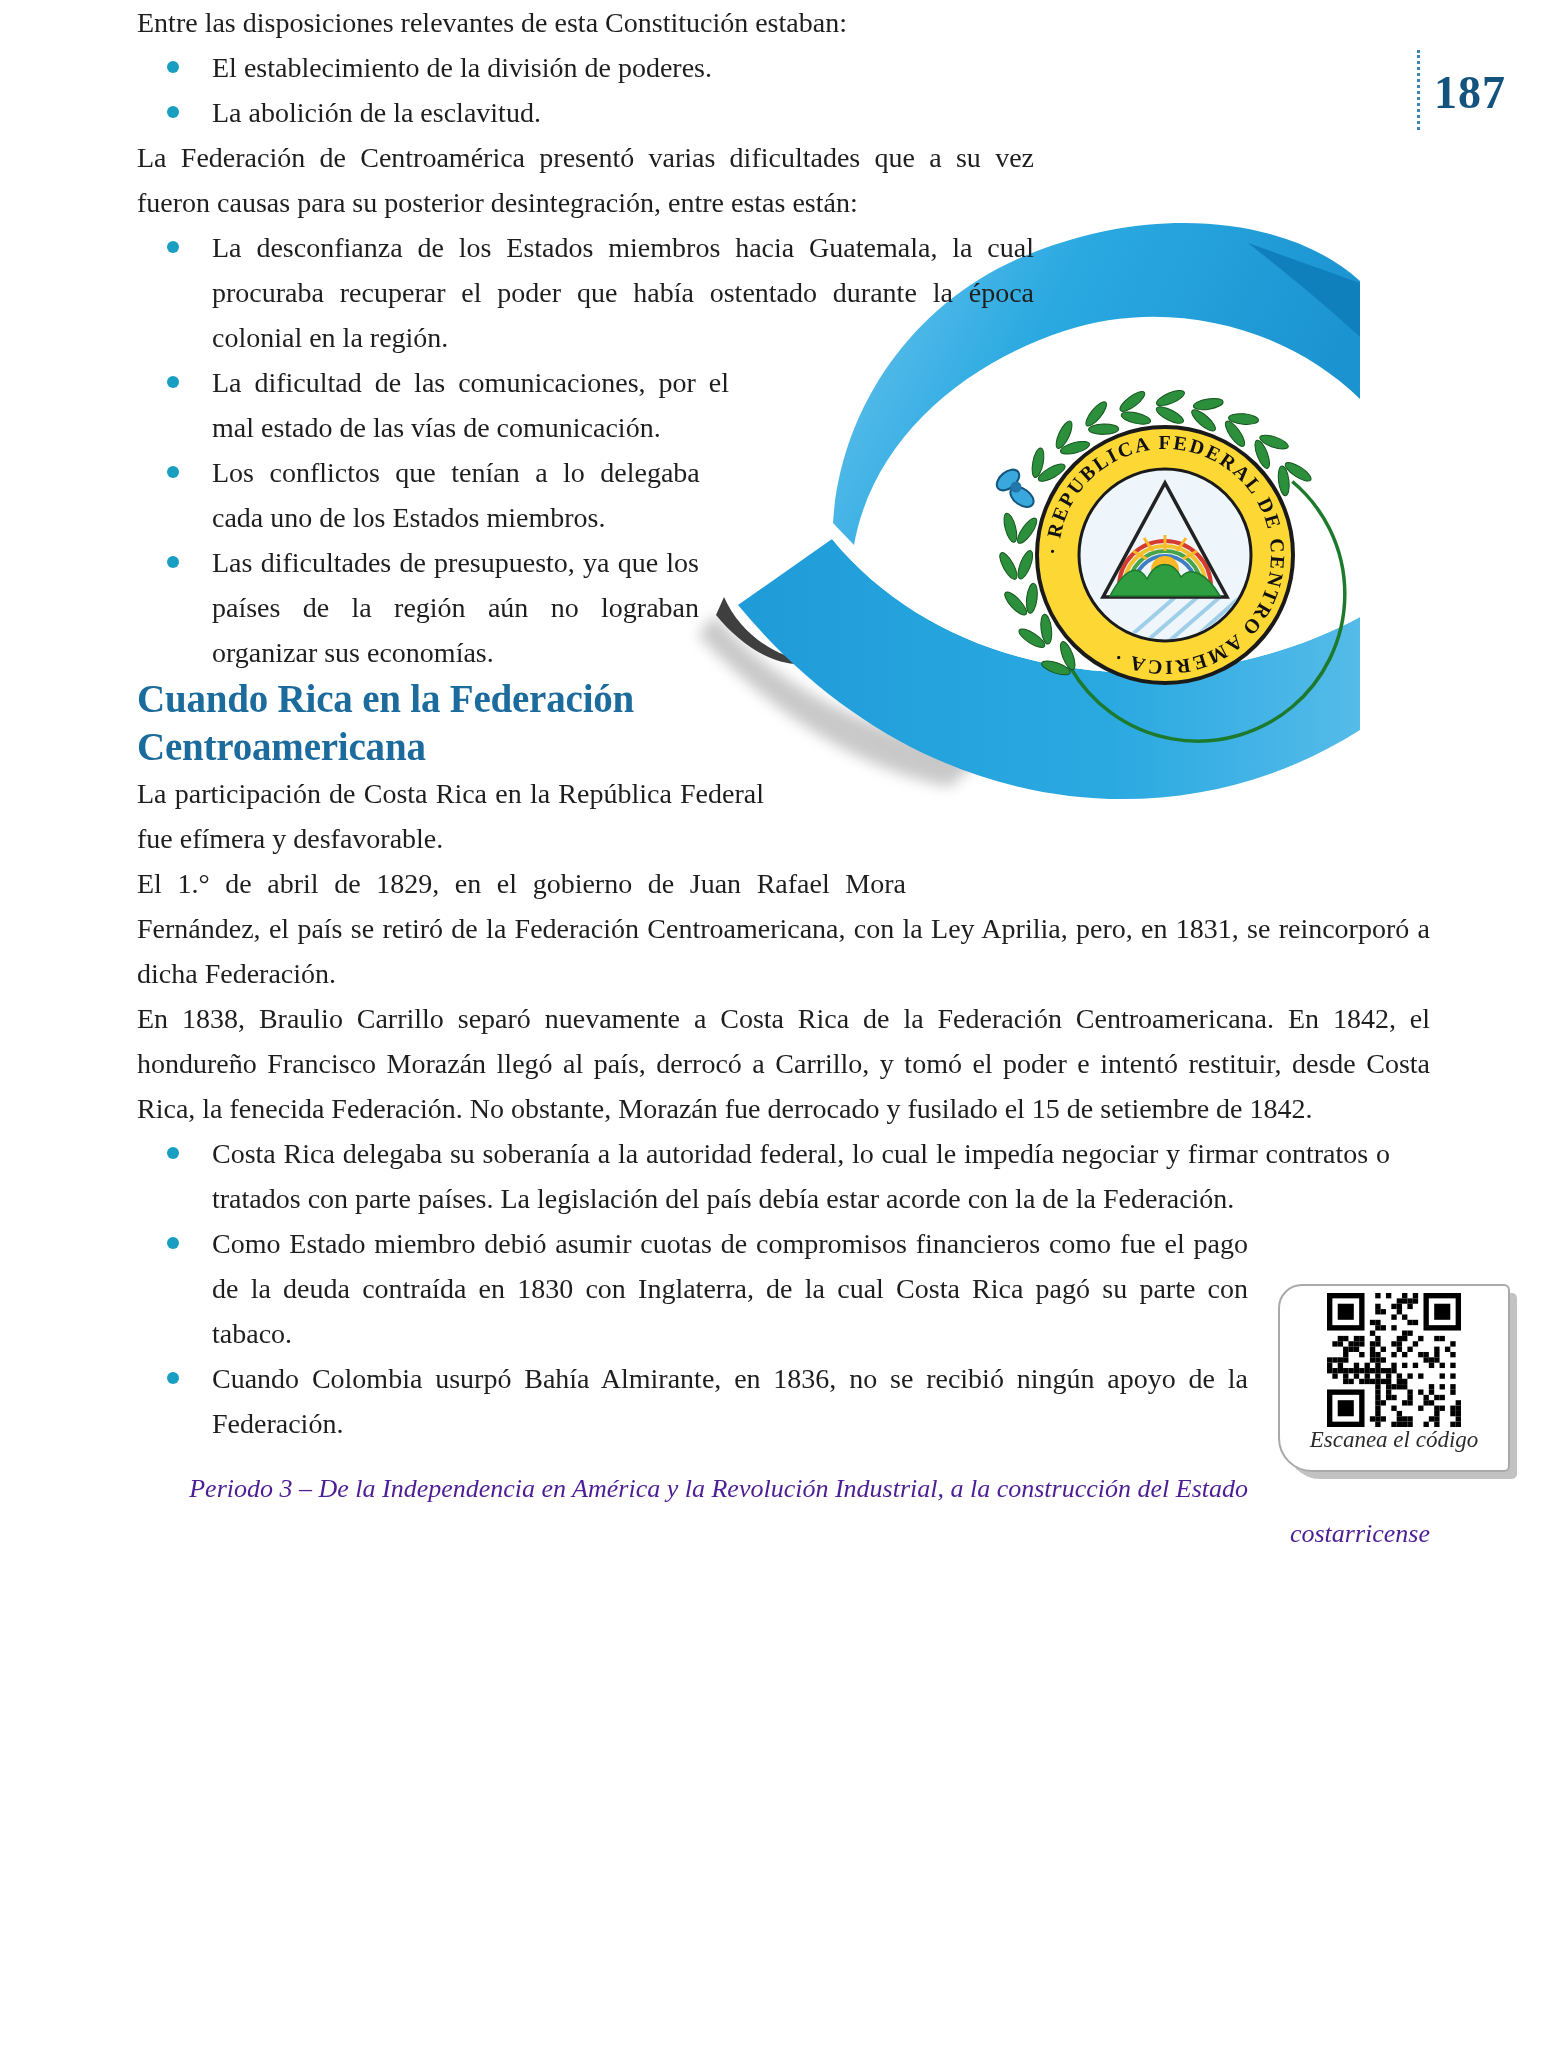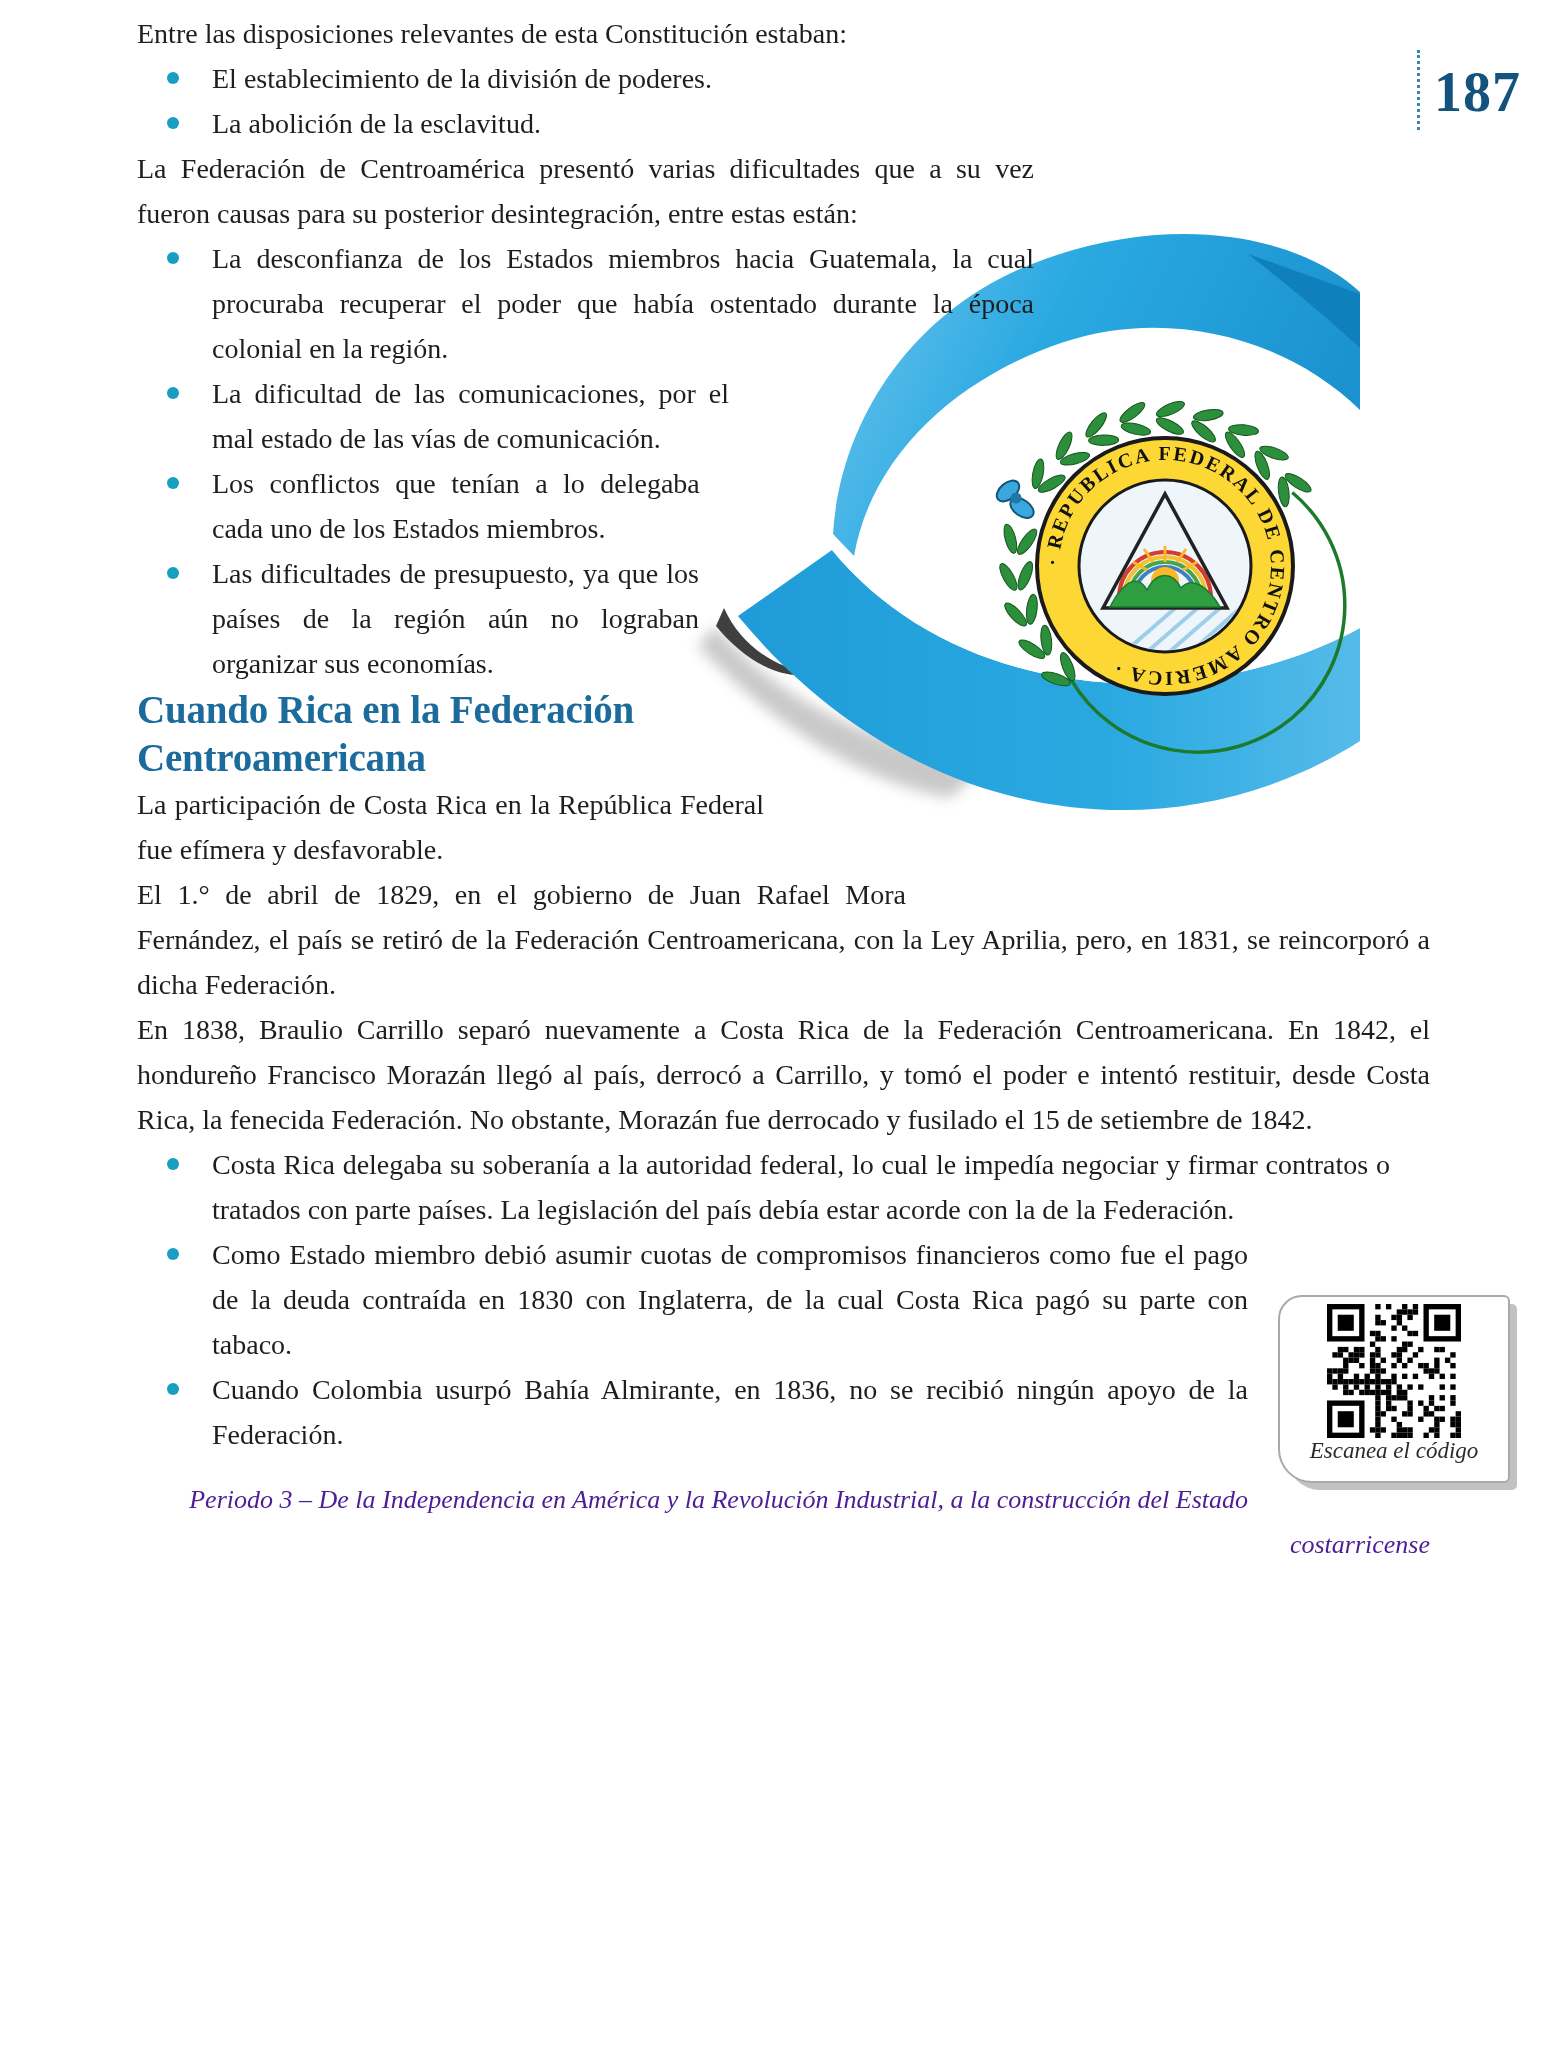--- a/index.html
+++ b/index.html
@@ -4,24 +4,24 @@
 <style>
   html,body{margin:0;padding:0;background:#e8e8e8;}
   .page{
     position:relative;width:1564px;height:2048px;background:#ffffff;
     margin:0 auto;overflow:hidden;
     font-family:"Liberation Serif","DejaVu Serif",serif;color:#1e1e1e;
   }
   
   .dotline{position:absolute;left:1417px;top:50px;height:80px;width:0;
     border-left:3px dotted #3c86b4;}
-  .pagenum{position:absolute;left:1434px;top:60px;font-size:56px;font-weight:700;
+  .pagenum{position:absolute;left:1434px;top:66px;font-size:46px;font-weight:700;
     color:#14537e;letter-spacing:1px;}
   
-  .content{position:absolute;left:137px;top:11px;width:1293px;
+  .content{position:absolute;left:137px;top:0;width:1293px;
     font-size:28px;line-height:45px;text-align:justify;}
   .content p,.content .bullet,.content h2{margin:0;}
   
   .flag-float{
     float:right;width:810px;height:893px;
     shape-outside:polygon(420px 0,420px 346px,115px 348px,115px 496px,85px 498px,85px 688px,150px 690px,150px 791px,292px 793px,292px 893px,810px 893px,810px 0);
     shape-margin:6px;
   }
   .flag-float svg{display:block;margin-top:185px;}
   .mt170{margin-top:170px;}

